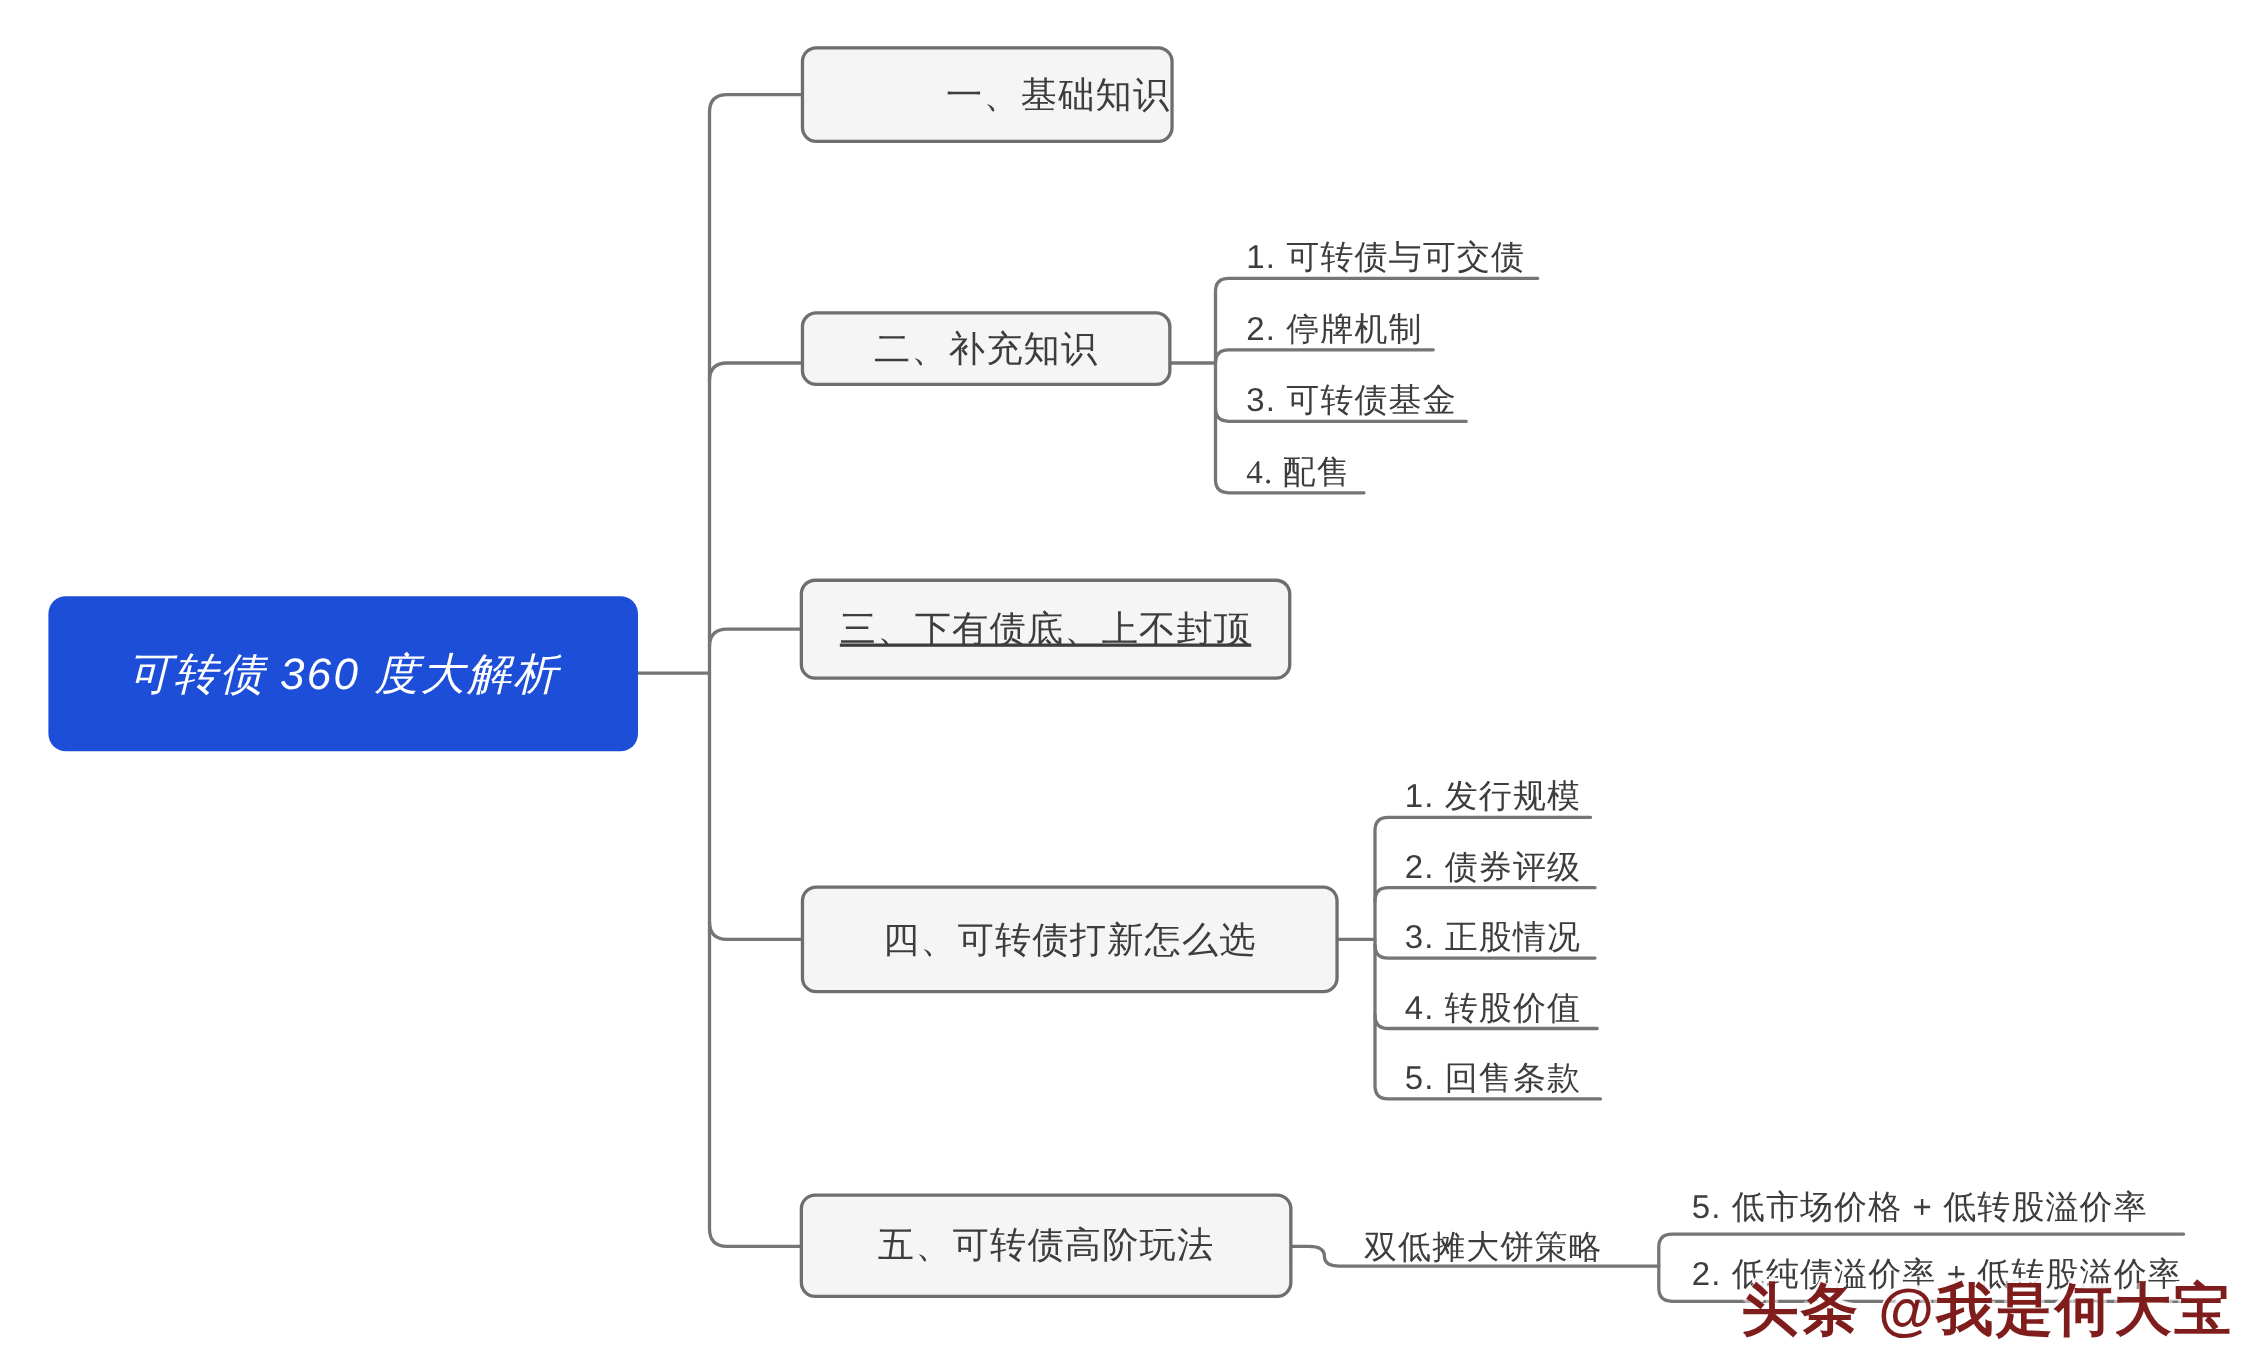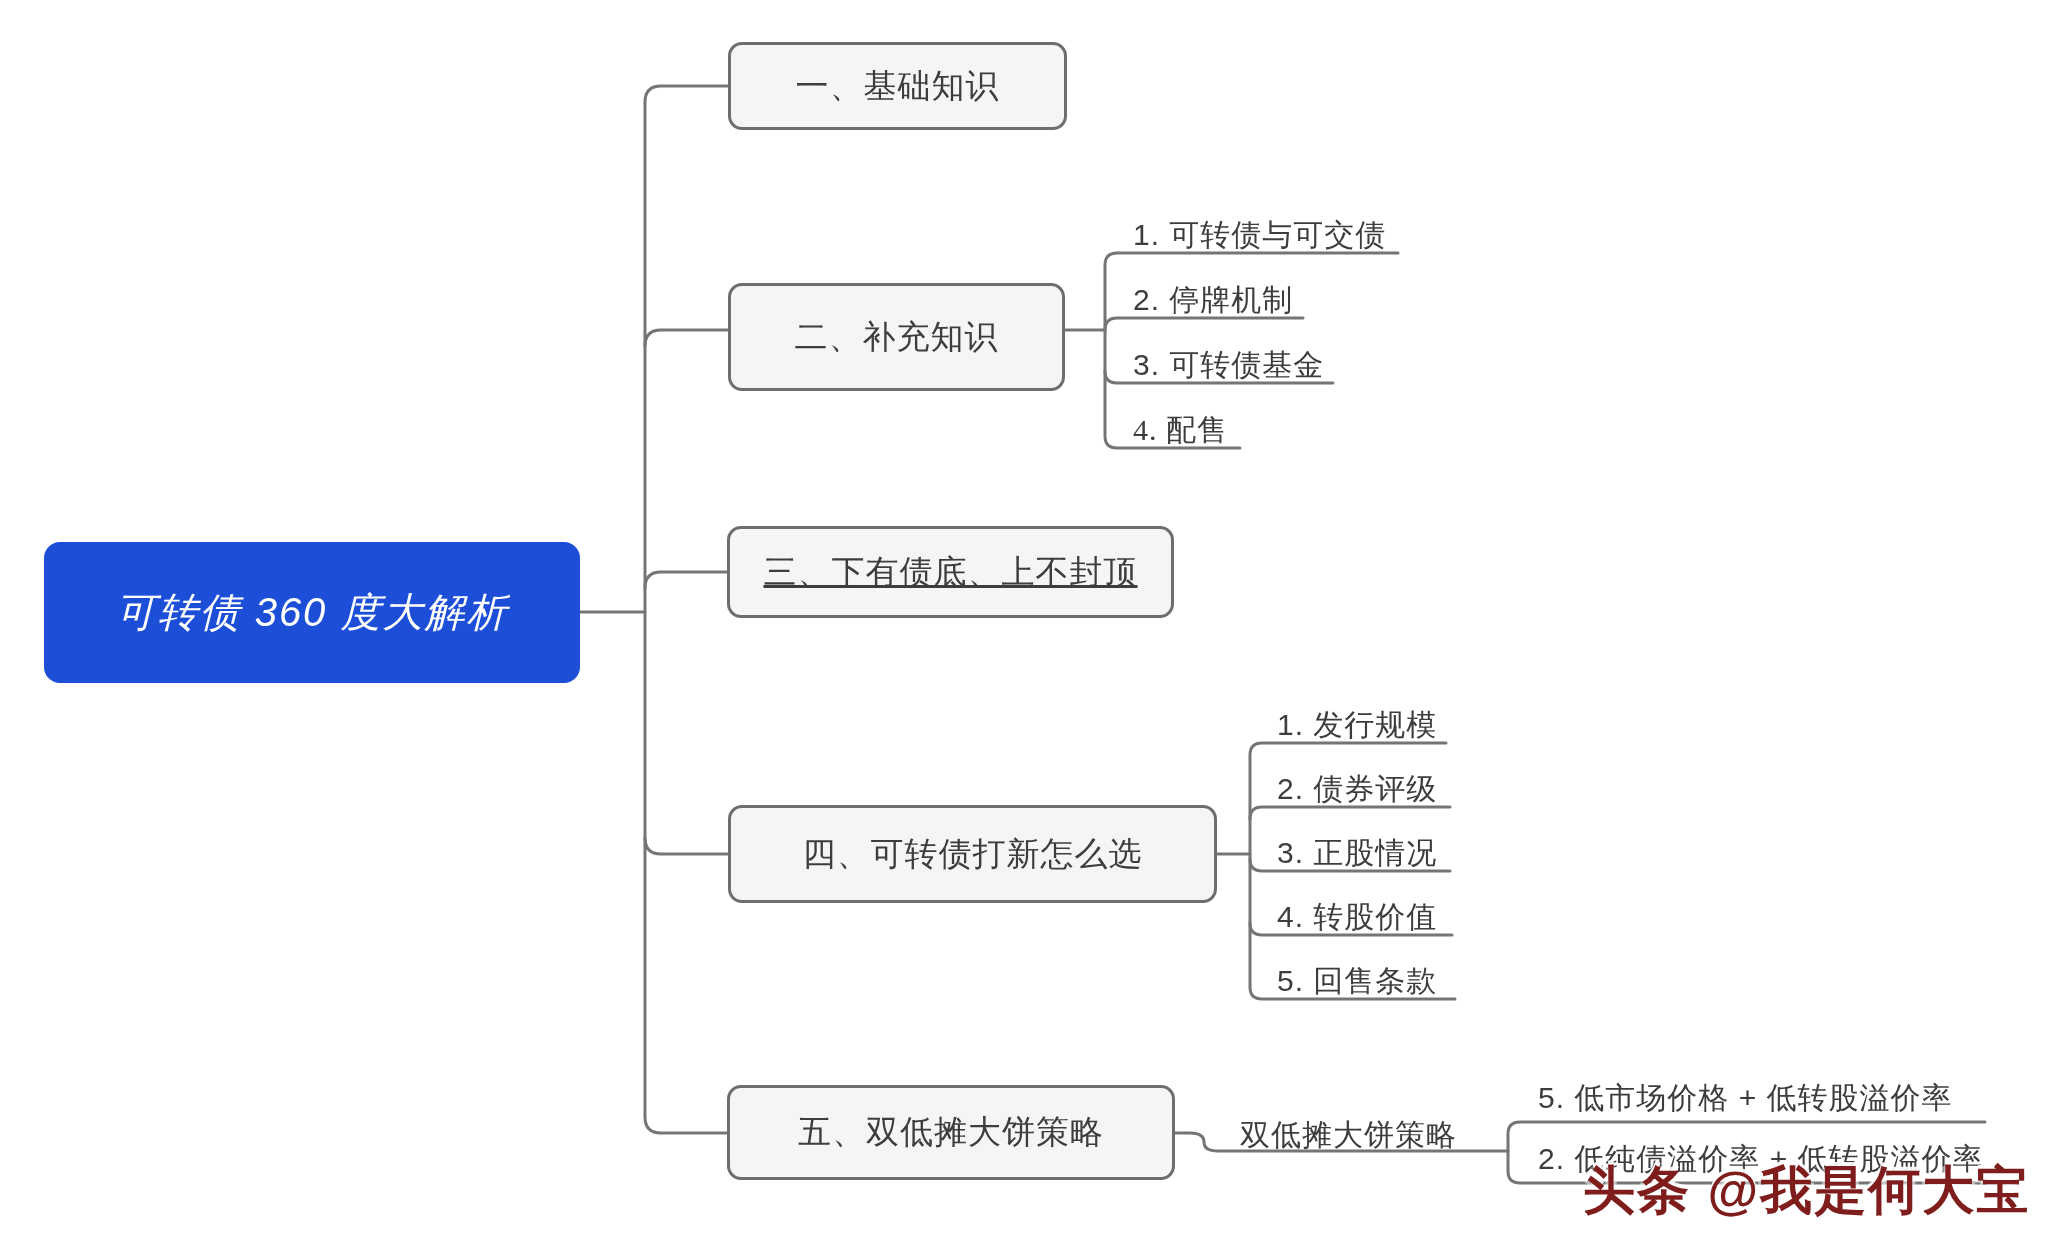--- a/index.html
+++ b/index.html
@@ -101,38 +101,38 @@
 
       <path d="M 1172 1133 H 1190 Q 1204 1133 1204 1142 Q 1204 1151 1218 1151 H 1508"></path>
       <path d="M 1985 1122 H 1520 Q 1508 1122 1508 1134 V 1171 Q 1508 1183 1520 1183 H 2005"></path>
     </g>
   </svg>
 
   <div class="node root" style="left:44px; top:542px; width:536px; height:141px;">
     <span>可转债 360 度大解析</span>
   </div>
 
-  <div class="node" style="left:728px; top:42px; width:339px; height:88px;">
+  <div class="node" style="left:728px; top:42px; width:339px; height:88px;justify-content:flex-end;">
     <span>一、基础知识</span>
   </div>
 
-  <div class="node" style="left:728px; top:283px; width:337px; height:108px;">
+  <div class="node" style="left:728px; top:283px; width:337px; height:68px;">
     <span>二、补充知识</span>
   </div>
 
   <div class="node" style="left:727px; top:526px; width:447px; height:92px;text-decoration:underline;">
     <span>三、下有债底、上不封顶</span>
   </div>
 
   <div class="node" style="left:728px; top:805px; width:489px; height:98px;">
     <span>四、可转债打新怎么选</span>
   </div>
 
   <div class="node" style="left:727px; top:1085px; width:448px; height:95px;">
-    <span>五、双低摊大饼策略</span>
+    <span>五、可转债高阶玩法</span>
   </div>
 
   <div class="leaf" style="left:1133px; top:218px;">1. 可转债与可交债</div>
   <div class="leaf" style="left:1133px; top:283px;">2. 停牌机制</div>
   <div class="leaf" style="left:1133px; top:348px;">3. 可转债基金</div>
   <div class="leaf" style="left:1133px; top:413px;font-family:Liberation Serif, serif;">4. 配售</div>
 
   <div class="leaf" style="left:1277px; top:708px;">1. 发行规模</div>
   <div class="leaf" style="left:1277px; top:772px;">2. 债券评级</div>
   <div class="leaf" style="left:1277px; top:836px;">3. 正股情况</div>

